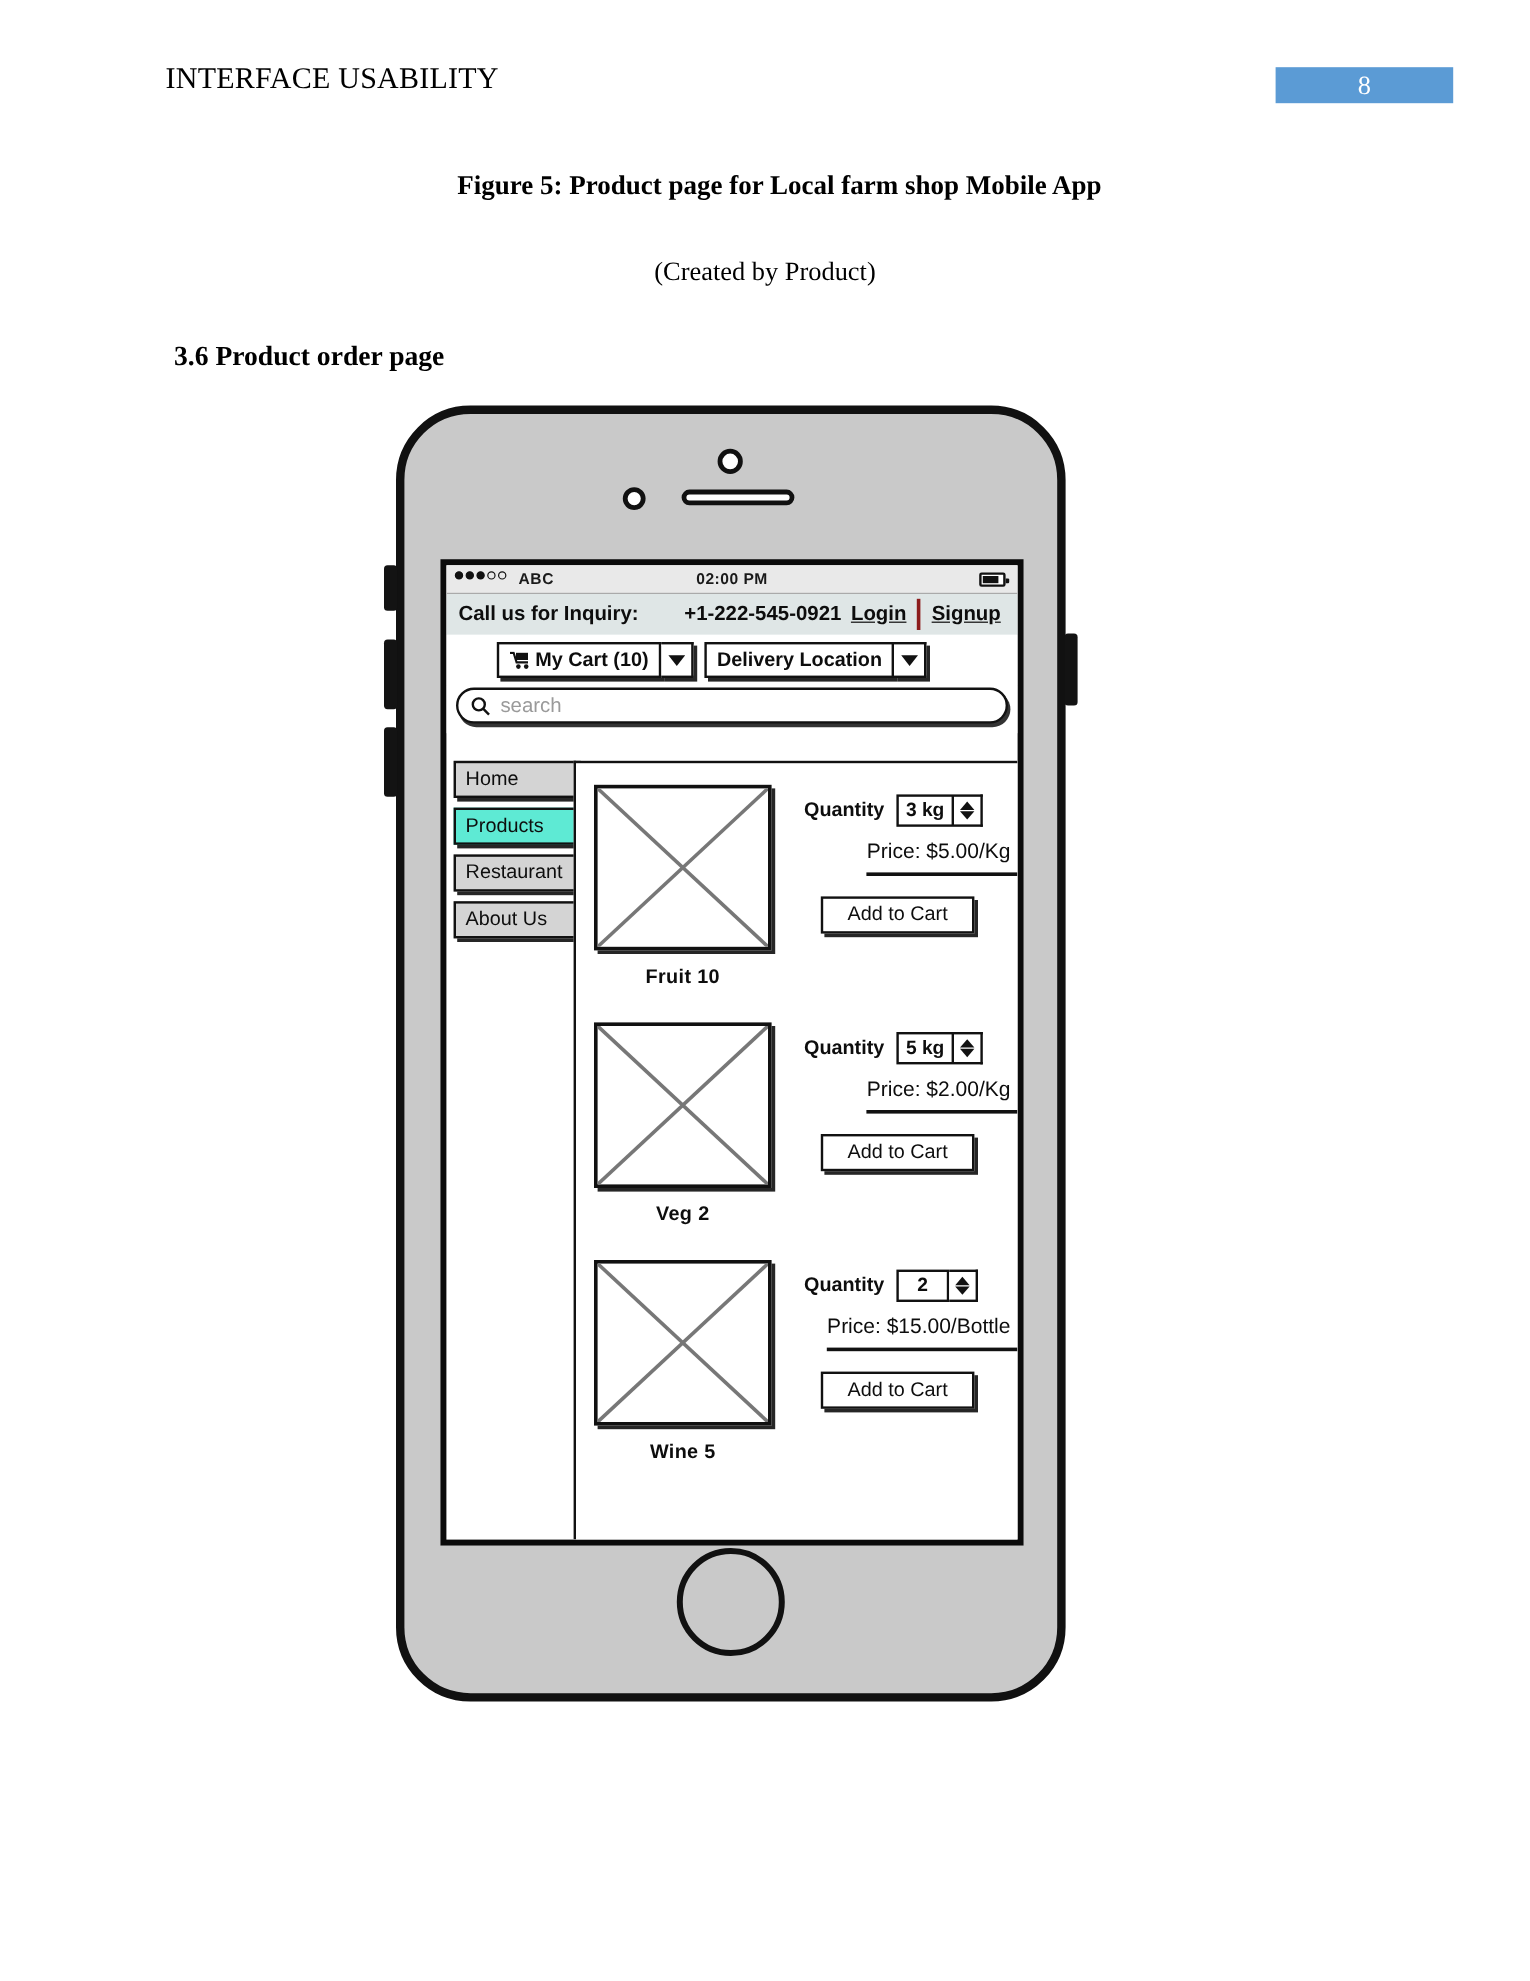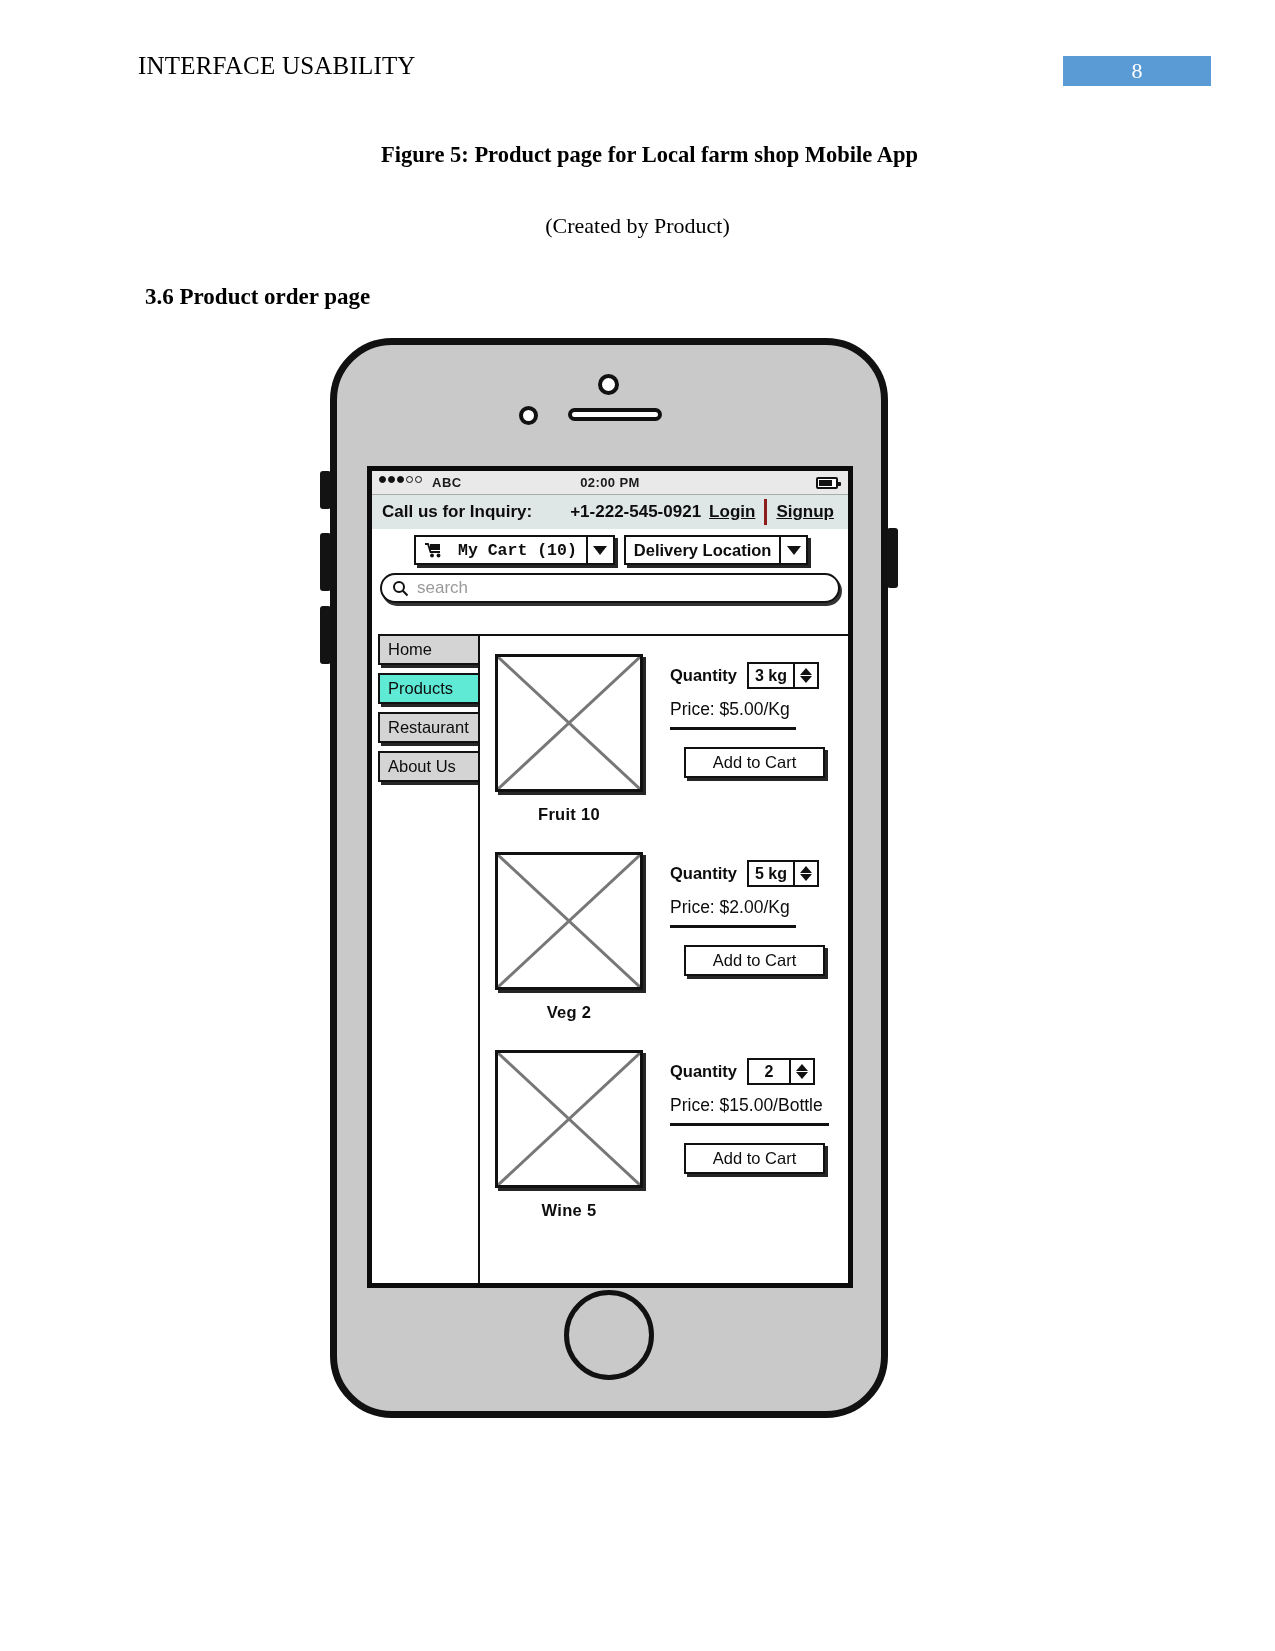--- a/index.html
+++ b/index.html
@@ -125,20 +125,21 @@
 
   
   .screen {
     position: absolute;
     left: 37px; top: 128px;
     width: 486px; height: 822px;
     background: #ffffff;
     border: 5px solid #0b0b0b;
     font-family: "Liberation Sans", sans-serif;
     overflow: hidden;
+    text-align: right;
   }
 
   
   .status-bar {
     position: relative;
     height: 24px;
     background: #e9e9e9;
     border-bottom: 1px solid #aaa;
     font-size: 12.5px;
     color: #1a1a1a;
@@ -202,22 +203,21 @@
     border: 2.5px solid #111;
     background: #fff;
     box-shadow: 3px 3px 0 rgba(0,0,0,.85);
     display: flex; align-items: center; justify-content: center;
     font-weight: 700;
     color: #0d0d0d;
   }
   .cart-btn {
     height: 30px; padding: 12px 9px;
     font-size: 16.5px;
-    gap: 14px;
-    font-family: Liberation Mono, monospace;
+    gap: 2px;
   }
   .cart-icon { width: 19px; height: 15px; position: relative; display:inline-block; }
   .cart-icon svg { display:block; }
   .dd-btn {
     height: 30px; width: 27px;
     border-left: none;
   }
   .caret { width:0;height:0;border-left:7px solid transparent;border-right:7px solid transparent;border-top:9px solid #111; }
   .loc-btn { height: 30px; padding: 0 8px; font-size: 16.5px; margin-left: 9px; }
 
@@ -330,21 +330,21 @@
   .price-line {
     margin-top: 10px;
     font-size: 17.5px; font-weight: 500; color: #0d0d0d;
     padding-bottom: 7px;
     border-bottom: 3px solid #111;
     display: inline-block;
     padding-right: 6px;
   }
   .atc-wrap { margin-top: 17px; padding-left: 14px; }
   .atc-btn {
-    width: 141px; height: 31px;
+    width: 128px; height: 31px;
     font-size: 16.5px; font-weight: 500;
   }
 </style>
 </head>
 <body>
 
 <div class="doc-header">
   <div class="doc-header-title">INTERFACE USABILITY</div>
   <div class="page-number-box">8</div>
 </div>

